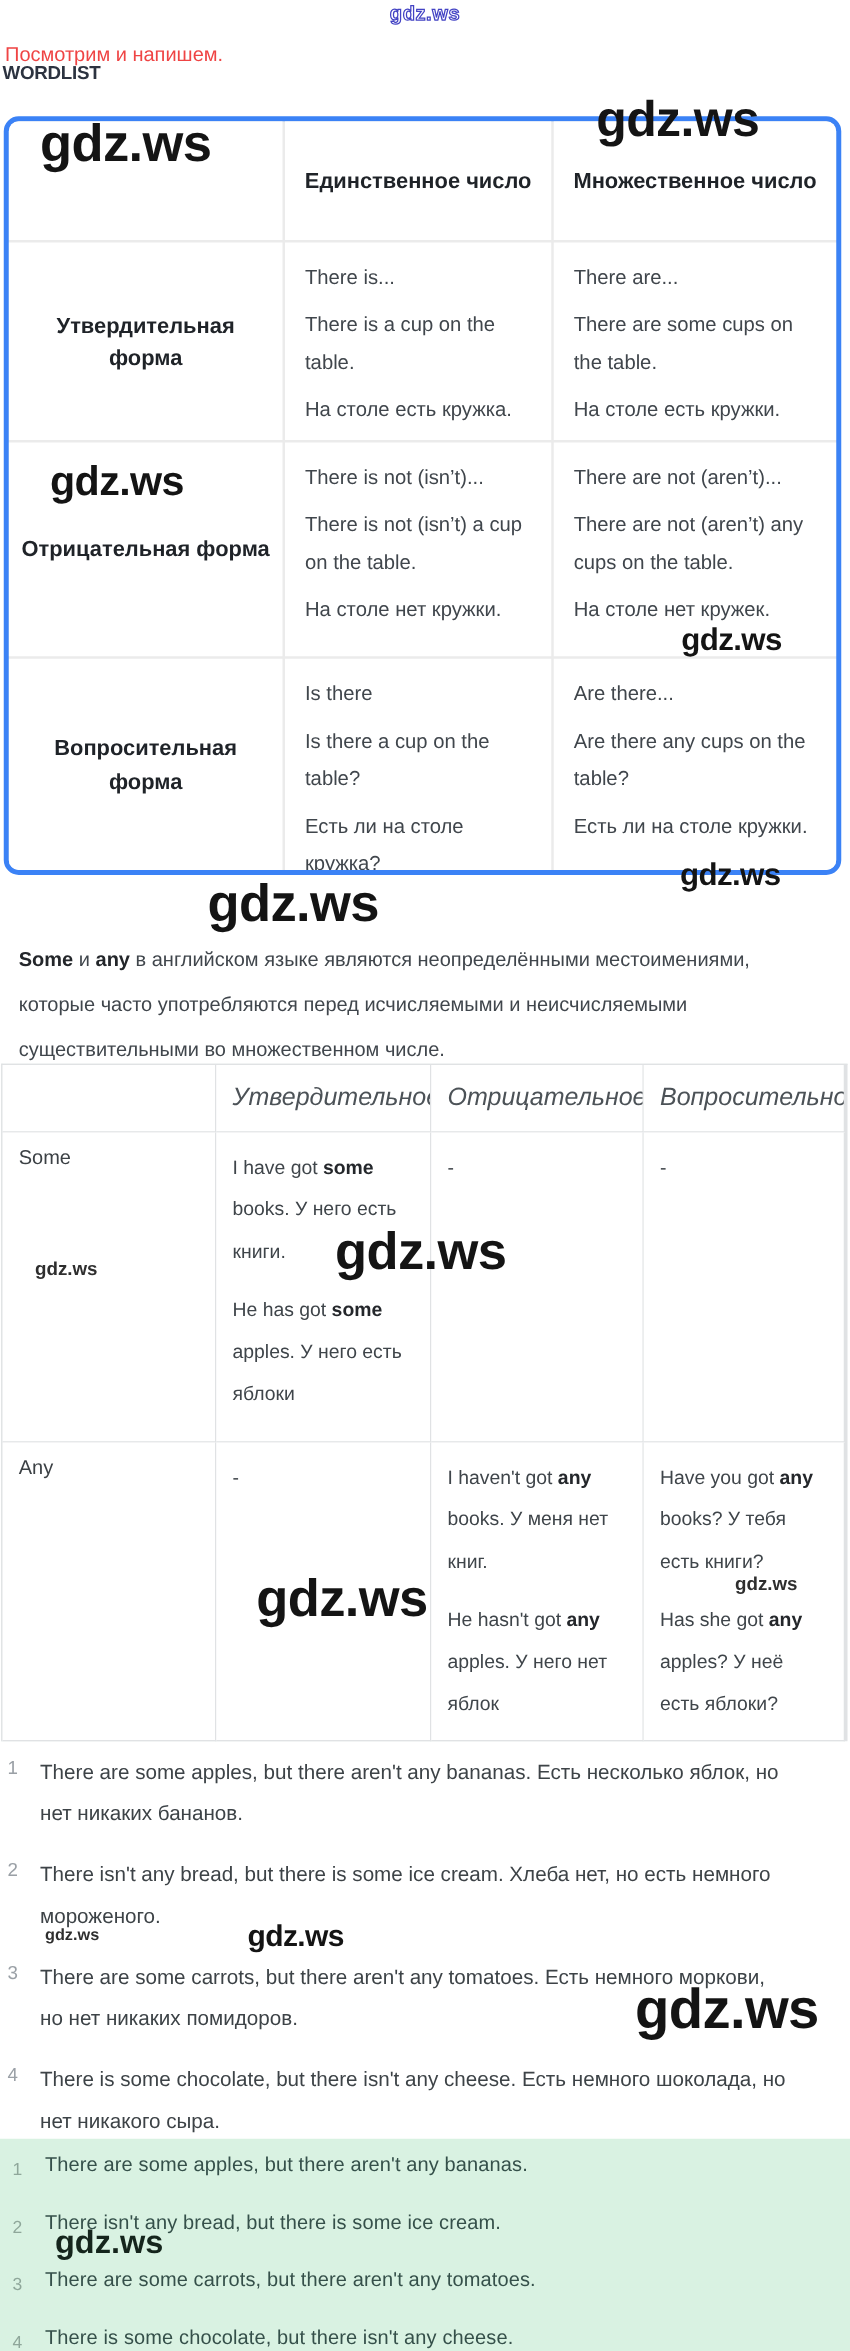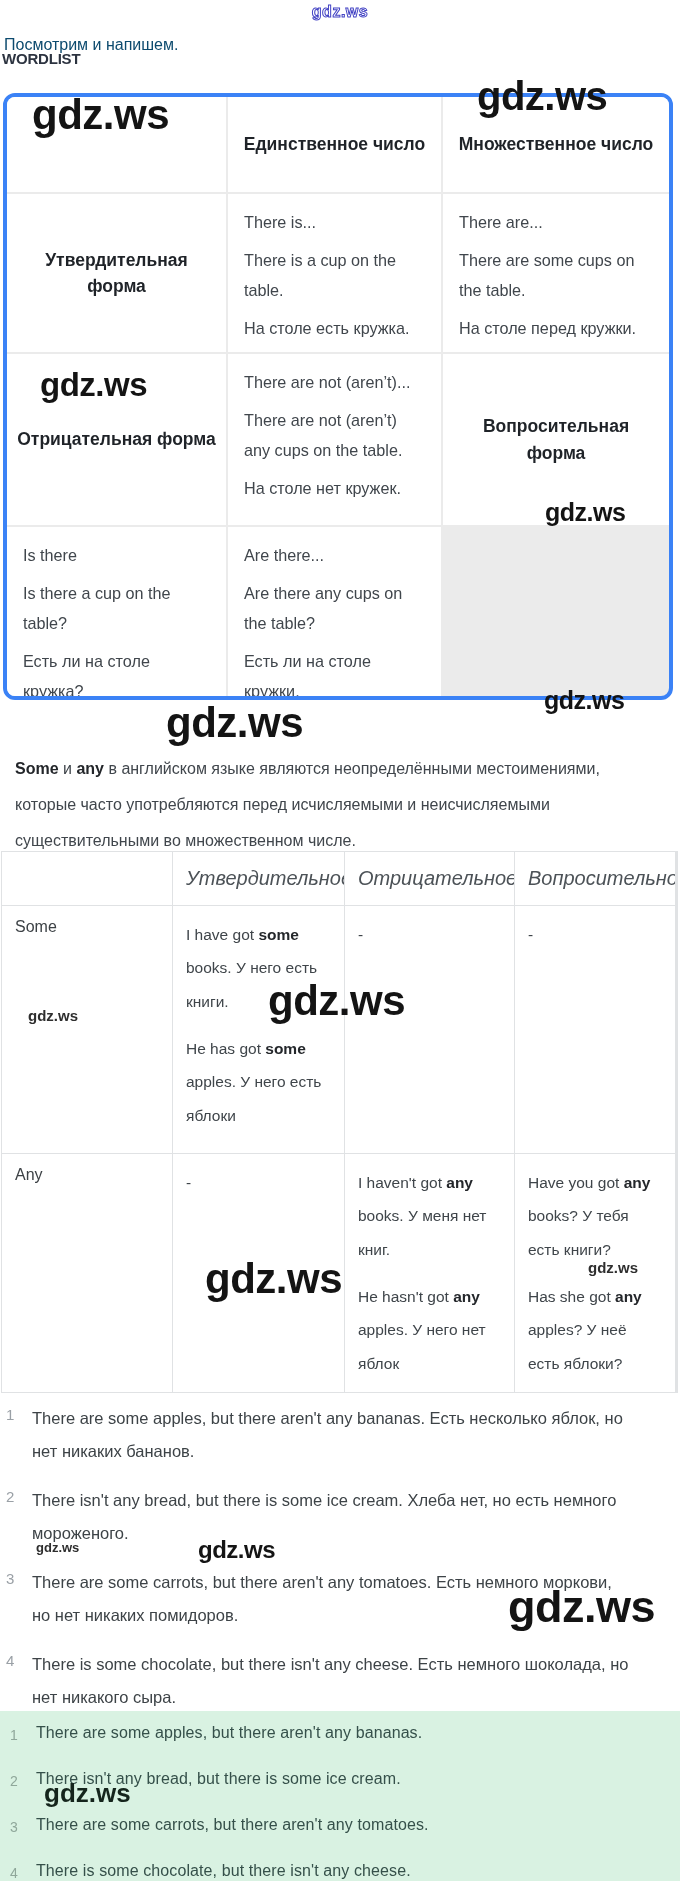--- a/index.html
+++ b/index.html
@@ -19,21 +19,21 @@
   .wm8{left:28px;top:1008px;font-size:15px;font-weight:700;letter-spacing:0;color:#2e2e2e;}
   .wm9{left:268px;top:980px;font-size:42px;}
   .wm10{left:205px;top:1258px;font-size:42px;}
   .wm11{left:588px;top:1260px;font-size:15px;font-weight:700;letter-spacing:0;color:#2e2e2e;}
   .wm12{left:36px;top:1541px;font-size:13px;font-weight:700;letter-spacing:0;color:#2e2e2e;}
   .wm13{left:198px;top:1538px;font-size:24px;}
   .wm14{left:508px;top:1584px;font-size:45px;}
   .wm15{left:44px;top:1780px;font-size:26px;font-weight:700;letter-spacing:0;color:#15251c;}
 
   
-  .intro{position:absolute;left:4px;top:36px;margin:0;font-size:16px;color:#0c4a6e;}
+  .intro{position:absolute;left:4px;top:36px;margin:0;font-size:16px;color:#ef4444;}
   .wordlist{position:absolute;left:2px;top:50px;margin:0;font-size:15px;font-weight:700;color:#2c3340;letter-spacing:-0.2px;}
 
   
   .t1{position:absolute;left:3px;top:93px;width:670px;height:607px;box-sizing:border-box;
       background:#ebebeb;border:4px solid #3b82f6;border-radius:12px;display:grid;
       grid-template-columns:219px 213px 1fr;grid-template-rows:95px 158px 171px 1fr;gap:2px;overflow:hidden;}
   .t1-cell{background:#fff;padding:12px 16px;box-sizing:border-box;overflow:hidden;}
   .t1-head,.t1-label{display:flex;align-items:center;justify-content:center;text-align:center;
       font-weight:700;font-size:17.5px;color:#1f2328;line-height:1.5;padding:6px 10px;}
   .t1-body{font-size:16.2px;color:#40464c;line-height:1.85;padding-top:14px;}
@@ -100,24 +100,29 @@
 
     <div class="t1-cell t1-label">Утвердительная форма</div>
     <div class="t1-cell t1-body t1-sing">
       <p>There is...</p>
       <p>There is a cup on the table.</p>
       <p>На столе есть кружка.</p>
     </div>
     <div class="t1-cell t1-body">
       <p>There are...</p>
       <p>There are some cups on the table.</p>
-      <p>На столе перед кружки.</p>
+      <p>На столе есть кружки.</p>
     </div>
 
     <div class="t1-cell t1-label">Отрицательная форма</div>
+    <div class="t1-cell t1-body t1-sing">
+      <p>There is not (isn’t)...</p>
+      <p>There is not (isn’t) a cup on the table.</p>
+      <p>На столе нет кружки.</p>
+    </div>
     <div class="t1-cell t1-body">
       <p>There are not (aren’t)...</p>
       <p>There are not (aren’t) any cups on the table.</p>
       <p>На столе нет кружек.</p>
     </div>
 
     <div class="t1-cell t1-label">Вопросительная форма</div>
     <div class="t1-cell t1-body t1-sing">
       <p>Is there</p>
       <p>Is there a cup on the table?</p>

